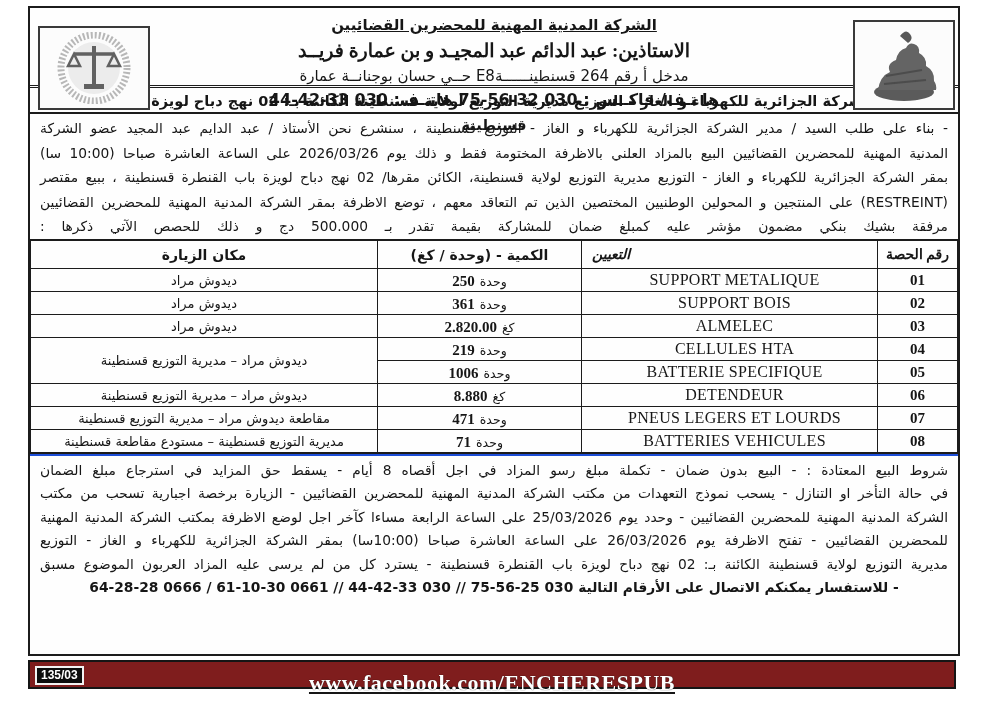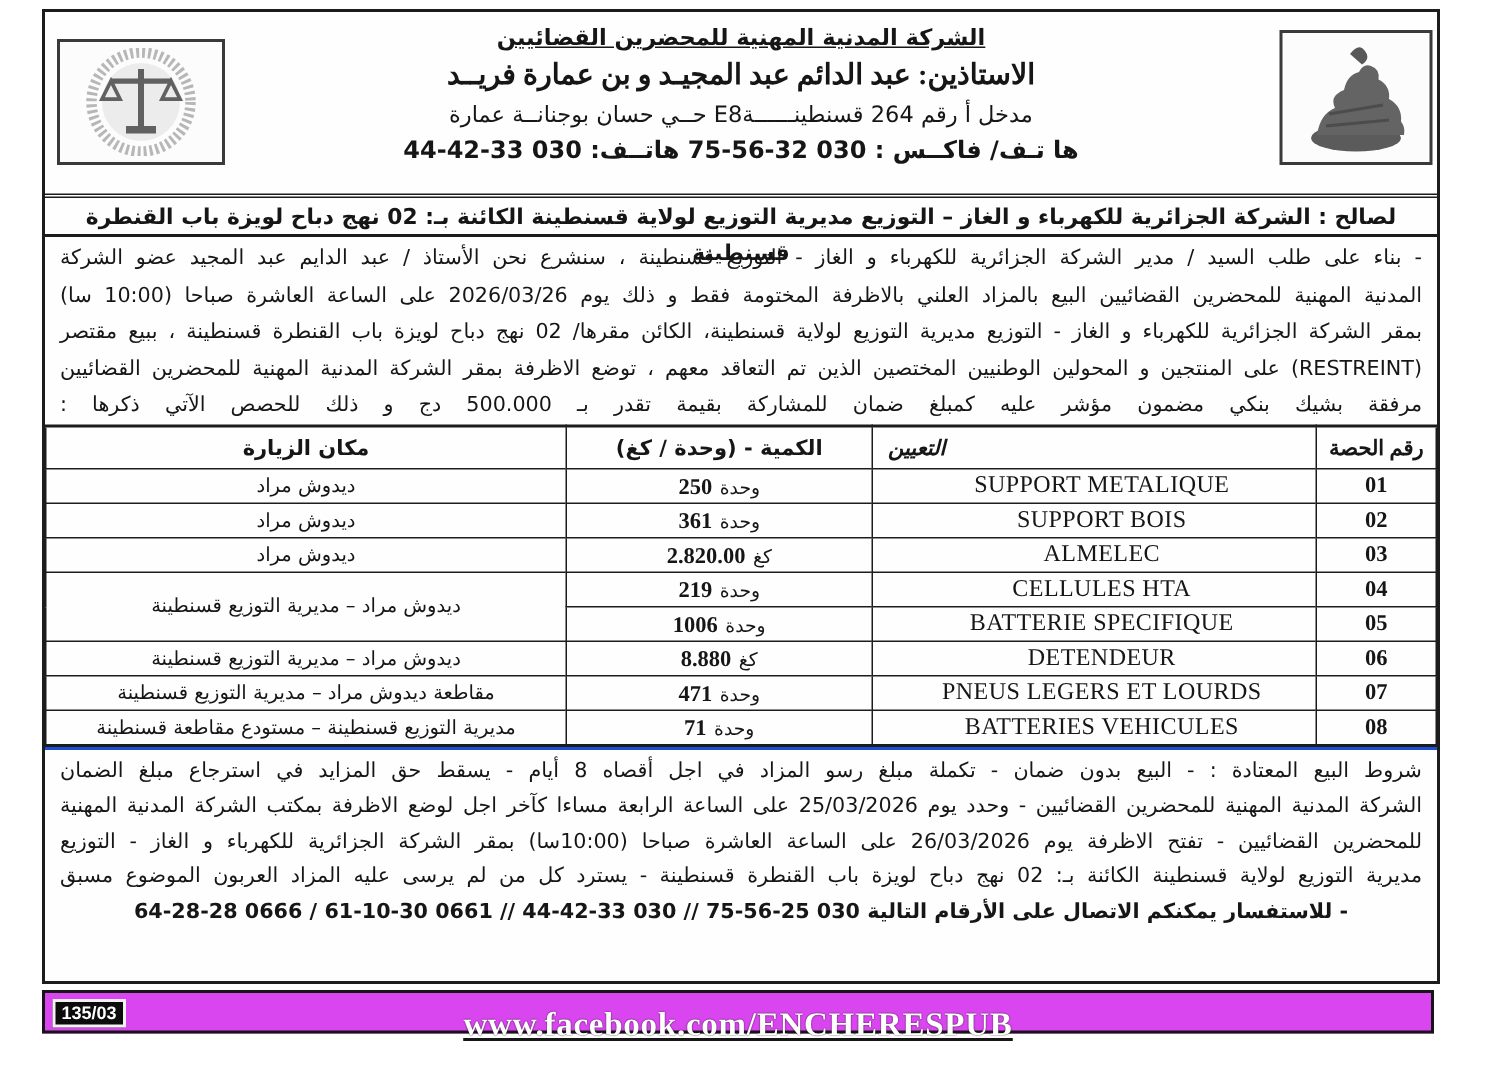--- a/index.html
+++ b/index.html
@@ -7,21 +7,21 @@
   body {
     width:990px; height:710px; position:relative; overflow:hidden;
     font-family:"DejaVu Sans", sans-serif; color:#161616;
   }
   
   .doc-frame {
     position:absolute; left:28px; top:6px; width:932px; height:650px;
     border:2px solid #1c1c1c; background:#fefefe;
   }
   
-  .header { position:relative; height:124px; border-bottom:3px double #1c1c1c; text-align:center; direction:rtl; padding-top:5px; }
+  .header { position:relative; height:80px; border-bottom:3px double #1c1c1c; text-align:center; direction:rtl; padding-top:5px; }
   .h-company { font-size:15px; font-weight:bold; text-decoration:underline; line-height:24px; }
   .h-lawyers { font-size:19px; font-weight:bold; line-height:27px;font-family:Liberation Serif, serif; }
   .h-address { font-size:15px; line-height:24px; }
   .h-phones  { font-size:16px; font-weight:bold; line-height:24px; }
   .logo-box {
     position:absolute; border:2px solid #3a3a3a; background:#fcfcfc;
     display:flex; align-items:center; justify-content:center;
   }
   .logo-left  { left:8px;  top:18px; width:112px; height:84px; }
   .logo-right { right:3px; top:12px; width:102px; height:90px; }
@@ -174,24 +174,25 @@
           <td class="c-lot">08</td>
           <td class="c-des">BATTERIES VEHICULES</td>
           <td class="c-qty"><span class="qn">71</span><span class="qu">وحدة</span></td>
           <td class="c-loc">مديرية التوزيع قسنطينة – مستودع مقاطعة قسنطينة</td>
         </tr>
       </tbody>
   </table>
 
   <div class="para conditions">
       <div class="tline">شروط البيع المعتادة : - البيع بدون ضمان - تكملة مبلغ رسو المزاد في اجل أقصاه 8 أيام - يسقط حق المزايد في استرجاع مبلغ الضمان</div>
+      <div class="tline">في حالة التأخر او التنازل - يسحب نموذج التعهدات من مكتب الشركة المدنية المهنية للمحضرين القضائيين - الزيارة برخصة اجبارية تسحب من مكتب</div>
       <div class="tline">الشركة المدنية المهنية للمحضرين القضائيين - وحدد يوم 25/03/2026 على الساعة الرابعة مساءا كآخر اجل لوضع الاظرفة بمكتب الشركة المدنية المهنية</div>
       <div class="tline">للمحضرين القضائيين - تفتح الاظرفة يوم 26/03/2026 على الساعة العاشرة صباحا (10:00سا) بمقر الشركة الجزائرية للكهرباء و الغاز - التوزيع</div>
       <div class="tline">مديرية التوزيع لولاية قسنطينة الكائنة بـ: 02 نهج دباح لويزة باب القنطرة قسنطينة - يسترد كل من لم يرسى عليه المزاد العربون الموضوع مسبق</div>
       <div class="tline">- للاستفسار يمكنكم الاتصال على الأرقام التالية 030 25-56-75 // 030 33-42-44 // 0661 30-10-61 / 0666 28-28-64</div>
     </div>
 
 </div>
 
-<div class="fb-bar" id="fbbar" style="background: #d946ef; text-decoration: underline;">
+<div class="fb-bar" id="fbbar" style="background: #7f1d1d; text-decoration: underline;">
   <div class="ref-box">135/03</div>
   <div class="fb-url">www.facebook.com/ENCHERESPUB</div>
 </div>
 
 </body></html>

